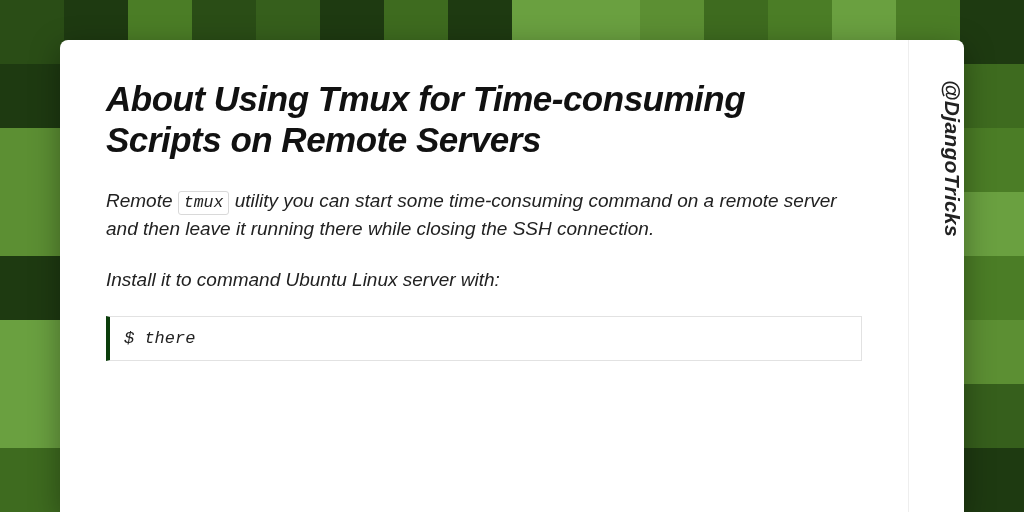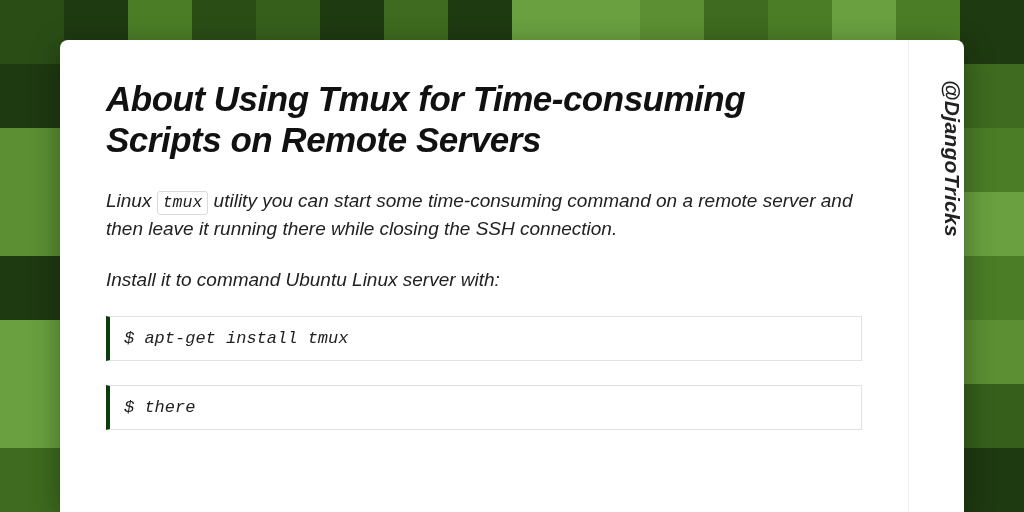--- a/index.html
+++ b/index.html
@@ -214,22 +214,21 @@
     <div style="background: rgb(106, 160, 64);"></div>
     <div style="background: rgb(62, 107, 31);"></div>
     <div style="background: rgb(106, 160, 64);"></div>
     <div style="background: rgb(30, 58, 17);"></div>
   </div>
 
 <div class="card">
   <div class="content">
     <h1>About Using Tmux for Time-consuming Scripts on Remote Servers</h1>
     <p>
-      <span>Linux </span><code class="inline">tmux</code><span> utility you can start some time-consuming command on a remote server and then leave it running there while closing the SSH connection.</span>
+      <span>Remote </span><code class="inline">tmux</code><span> utility you can start some time-consuming command on a remote server and then leave it running there while closing the SSH connection.</span>
     </p>
     <p>Install it to command Ubuntu Linux server with:</p>
-    <pre>$ apt-get install tmux</pre>
     <pre>$ there</pre>
   </div>
   <div class="sidebar">
     <div class="handle">@DjangoTricks</div>
   </div>
 </div>
 
 </body></html>

